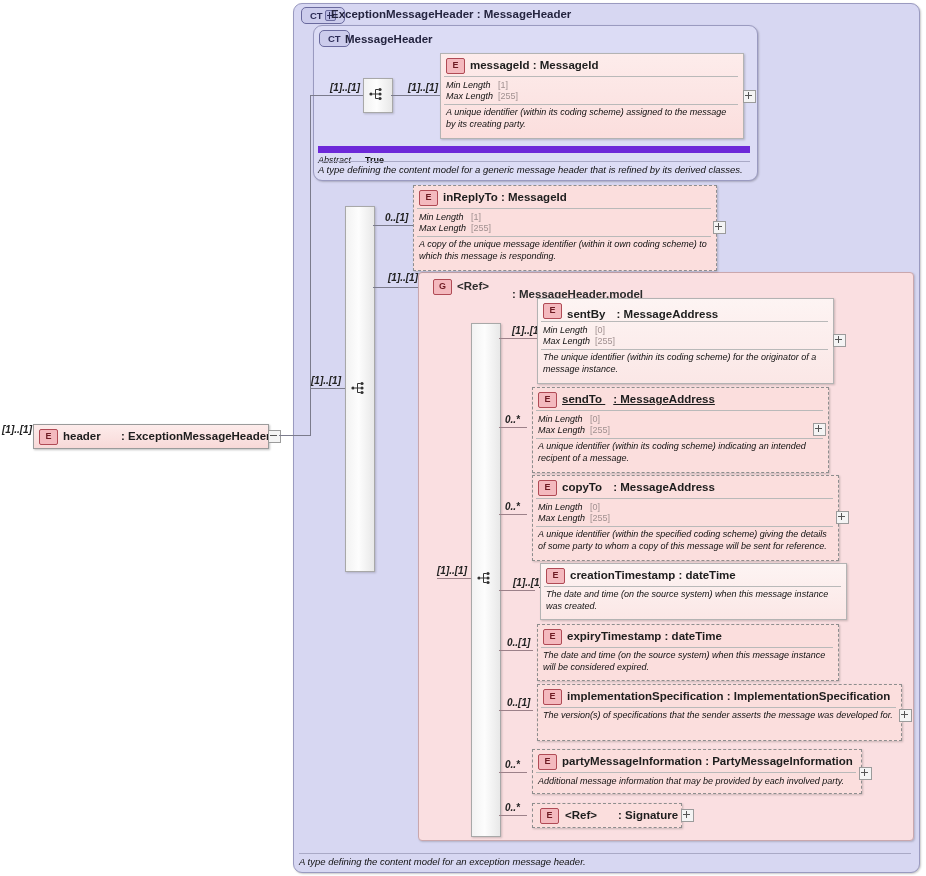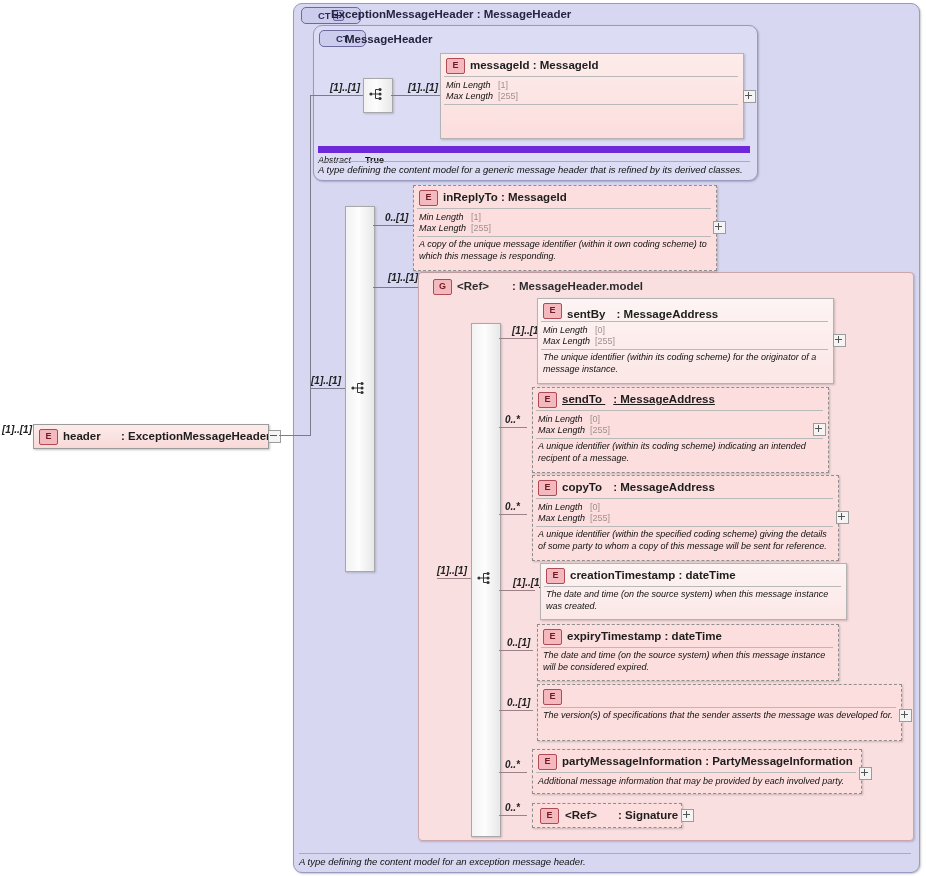--- a/index.html
+++ b/index.html
@@ -14,21 +14,21 @@
 
   
   .card{position:absolute;font-style:italic;font-weight:bold;font-size:10px;
         color:#222;white-space:nowrap;letter-spacing:0px;}
 
   
   .ctbox{position:absolute;border:1px solid #9a9ac0;border-radius:9px;
          background:#d7d7f2;box-shadow:1px 1px 2px rgba(0,0,0,.22);}
   .ctbox.inner{background:#dcdcf5;}
 
-  .ct-badge{position:absolute;left:8px;top:5px;height:15px;padding:0 16px;
+  .ct-badge{position:absolute;left:8px;top:5px;height:15px;padding:0 8px;
         border:1px solid #6a6a9e;border-radius:5px;background:#ccccec;
         font-size:9.5px;font-weight:bold;color:#2b2b55;line-height:13px;
         display:flex;align-items:center;gap:2px;}
   .ct-badge .plusglyph{display:inline-block;width:9px;height:9px;border:1px solid #6a6a9e;
         border-radius:2px;background:#b9b9e2;position:relative;}
   .ct-badge .plusglyph:before{content:"";position:absolute;left:1px;top:3.5px;width:7px;height:1px;background:#2b2b55;}
   .ct-badge .plusglyph:after{content:"";position:absolute;left:3.5px;top:1px;width:1px;height:7px;background:#2b2b55;}
   .ct-title{position:absolute;font-size:11.5px;font-weight:bold;color:#24243f;white-space:nowrap;}
 
   
@@ -96,21 +96,21 @@
   </div>
   <div class="ct-title" style="left:345px;top:33px;">MessageHeader</div>
   <div class="ct-prop" style="left:318px;top:146px;width:432px;">
     <i>Abstract</i><b>True</b>
   </div>
   <div class="ct-annot" style="left:318px;top:161px;width:432px;">A type defining the content model for a generic message header that is refined by its derived classes.</div>
 
   <div class="gbox" style="left:418px;top:272px;width:494px;height:567px;"></div>
   <div class="g-badge" style="left:433px;top:279px;">G</div>
   <div class="g-title" style="left:457px;top:280px;">&lt;Ref&gt;</div>
-  <div class="g-title" style="left:512px;top:280px;">: MessageHeader.model</div>
+  <div class="g-title" style="left:512px;top:288px;">: MessageHeader.model</div>
 
   <div class="rootbox" style="left:33px;top:424px;width:234px;height:23px;"></div>
   <div class="e-badge" style="left:39px;top:429px;">E</div>
   <div class="e-title" style="left:63px;top:430px;">header</div>
   <div class="e-title" style="left:121px;top:430px;font-weight:bold;">: ExceptionMessageHeader</div>
   <div class="expander" style="left:268px;top:430px;"></div>
   <div class="card" style="left:2px;top:424px;">[1]..[1]</div>
 
   <div class="hline" style="left:279px;top:435px;width:31px;"></div>
   <div class="vline" style="left:310px;top:95px;height:341px;"></div>
@@ -133,20 +133,21 @@
   <div class="e-title" style="left:470px;top:59px;">
     <span>messageId</span>
     <span>: MessageId</span>
   </div>
   <div class="e-sep" style="left:444px;top:76px;width:294px;"></div>
   <div class="e-facets" style="left:446px;top:80px;">
     <span class="fname">Min Length</span><span class="fval">[1]</span><br>
     <span class="fname">Max Length</span><span class="fval">[255]</span>
   </div>
   <div class="e-sep" style="left:444px;top:104px;width:294px;"></div>
+  <div class="e-doc" style="left:446px;top:107px;width:290px;">A unique identifier (within its coding scheme) assigned to the message by its creating party.</div>
   <div class="expander plus" style="left:743px;top:90px;"></div>
 
   <div class="seqbox" style="left:345px;top:206px;width:28px;height:364px;"></div>
   <svg class="seqicon" style="left:351px;top:380px;" viewBox="0 0 16 16">
     <circle cx="2" cy="8" r="1.6" fill="#333"></circle>
     <path d="M3.6 8 H6.5 M6.5 3.5 V12.5 M6.5 3.5 H9.6 M6.5 8 H9.6 M6.5 12.5 H9.6" stroke="#333" stroke-width="1" fill="none"></path>
     <circle cx="11" cy="3.5" r="1.6" fill="#333"></circle>
     <circle cx="11" cy="8" r="1.6" fill="#333"></circle>
     <circle cx="11" cy="12.5" r="1.6" fill="#333"></circle>
   </svg>
@@ -253,20 +254,21 @@
   <div class="e-doc" style="left:546px;top:589px;width:293px;">The date and time (on the source system) when this message instance was created.</div>
 
   <div class="ebox opt" style="left:537px;top:624px;width:300px;height:55px;"></div>
   <div class="e-badge" style="left:543px;top:629px;">E</div>
   <div class="e-title" style="left:567px;top:630px;">expiryTimestamp : dateTime</div>
   <div class="e-sep" style="left:541px;top:647px;width:292px;"></div>
   <div class="e-doc" style="left:543px;top:650px;width:290px;">The date and time (on the source system) when this message instance will be considered expired.</div>
 
   <div class="ebox opt" style="left:537px;top:684px;width:363px;height:55px;"></div>
   <div class="e-badge" style="left:543px;top:689px;">E</div>
+  <div class="e-title" style="left:567px;top:690px;">implementationSpecification : ImplementationSpecification</div>
   <div class="e-sep" style="left:541px;top:707px;width:355px;"></div>
   <div class="e-doc" style="left:543px;top:710px;width:353px;">The version(s) of specifications that the sender asserts the message was developed for.</div>
   <div class="expander plus" style="left:899px;top:709px;"></div>
 
   <div class="ebox opt" style="left:532px;top:749px;width:328px;height:43px;"></div>
   <div class="e-badge" style="left:538px;top:754px;">E</div>
   <div class="e-title" style="left:562px;top:755px;">partyMessageInformation : PartyMessageInformation</div>
   <div class="e-sep" style="left:536px;top:772px;width:320px;"></div>
   <div class="e-doc" style="left:538px;top:776px;width:318px;">Additional message information that may be provided by each involved party.</div>
   <div class="expander plus" style="left:859px;top:767px;"></div>

